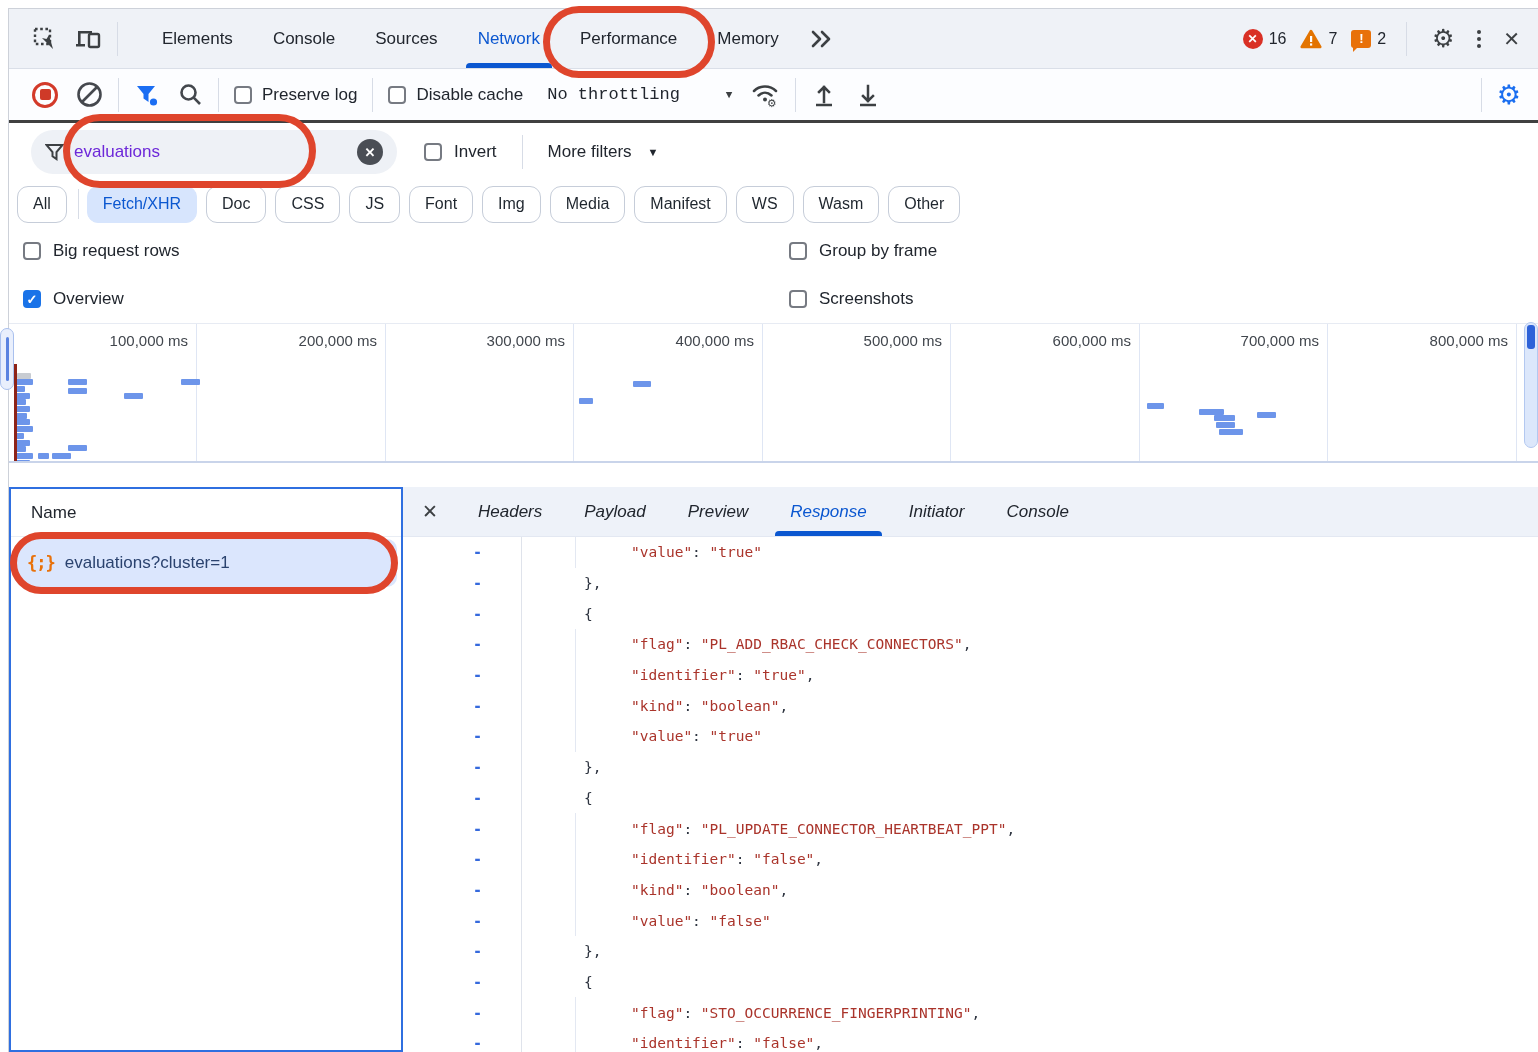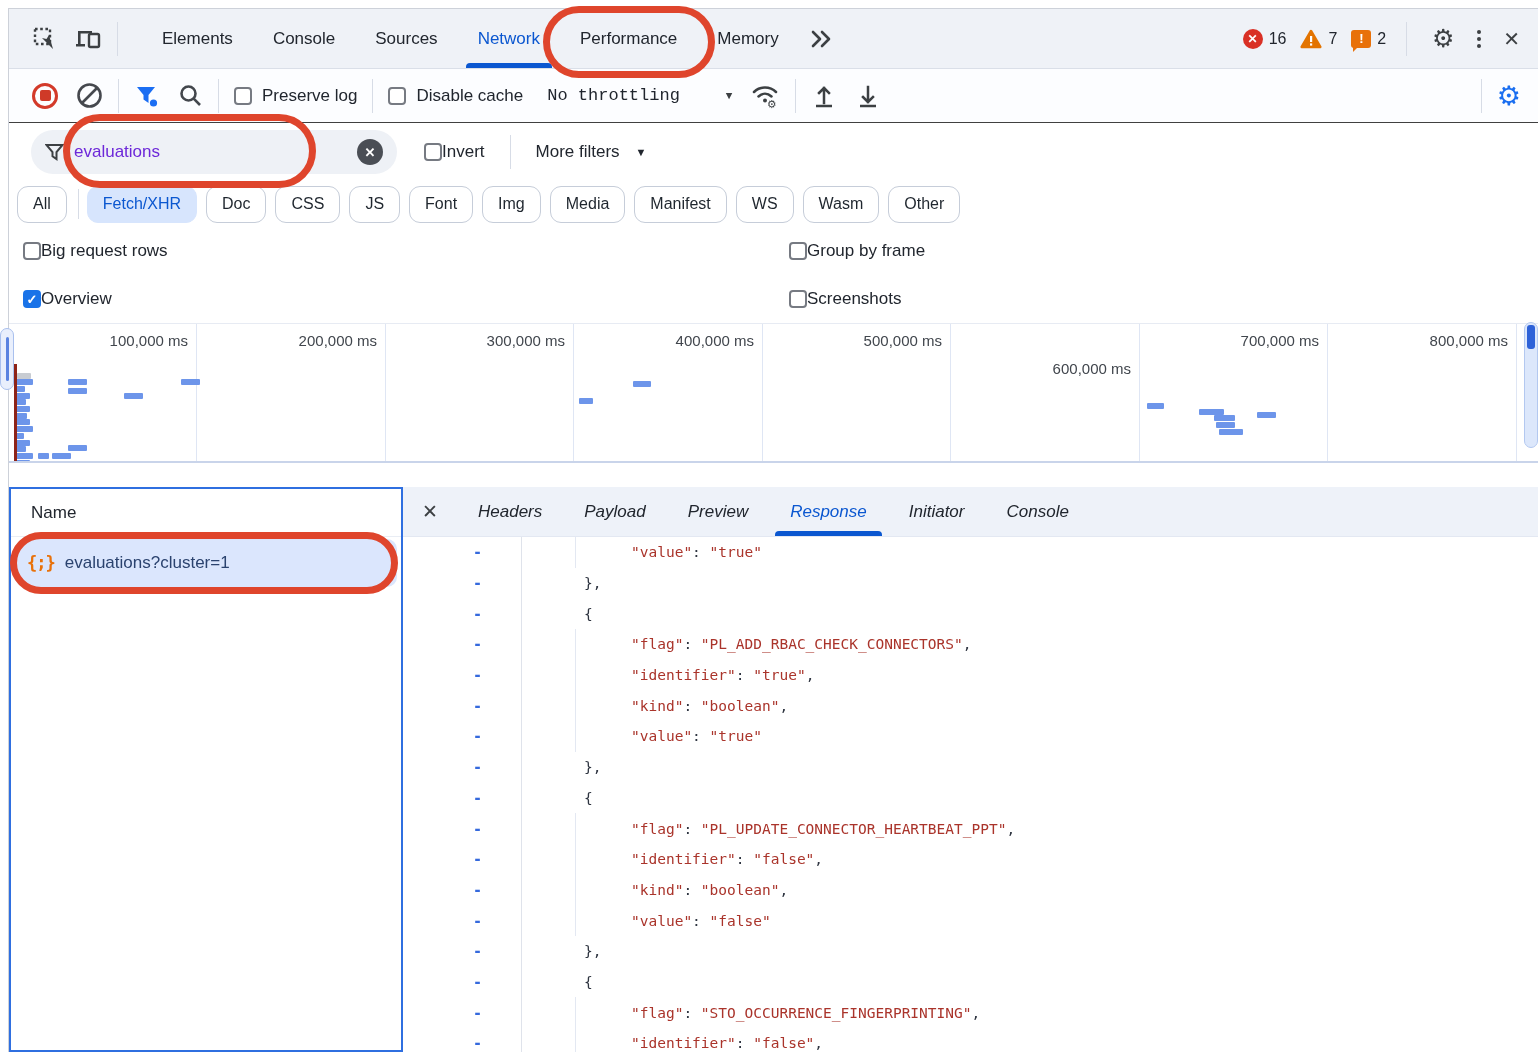--- a/index.html
+++ b/index.html
@@ -28,21 +28,21 @@
   .issues-badge { position:relative; width:20px; height:18px; background:#e8710a; border-radius:3px;
     color:#fff; font-weight:bold; font-size:13px; display:flex; align-items:center; justify-content:center; }
   .issues-badge::after { content:""; position:absolute; left:2px; bottom:-4px;
     border:4px solid transparent; border-top-color:#e8710a; border-left-color:#e8710a; }
   .dots-icon { display:flex; flex-direction:column; gap:3px; padding:4px; }
   .dots-icon i { width:4px; height:4px; border-radius:50%; background:#3c4043; }
   .x-icon { font-size:20px; color:#3c4043; padding:0 4px; }
 
   
   .toolbar { position:absolute; left:0; top:60px; right:0; height:54px; background:#fcfdff;
-    border-bottom:1px solid #404040; display:flex; align-items:center; font-size:17px; }
+    border-bottom:3px solid #404040; display:flex; align-items:center; font-size:17px; }
   .t-item { display:flex; align-items:center; gap:10px; padding:0 9px; }
   .record-icon { width:26px; height:26px; border-radius:50%; border:3.5px solid #d33a2a;
     display:flex; align-items:center; justify-content:center; }
   .record-icon i { width:11px; height:11px; background:#cf3a28; border-radius:2px; }
   .cbox { width:18px; height:18px; border:2px solid #767a82; border-radius:4px; background:#fff; flex:0 0 auto; }
   .cbox.checked { background:#1a73e8; border-color:#1a73e8; color:#fff; display:flex;
     align-items:center; justify-content:center; font-size:13px; font-weight:bold; }
   .caret { font-size:11px; color:#3c4043; }
   .spacer { flex:1; }
 
@@ -59,21 +59,21 @@
   
   .chiprow { position:absolute; left:0; top:172px; right:0; height:46px; background:#fff;
     display:flex; align-items:center; padding-left:8px; }
   .chip { height:37px; display:flex; align-items:center; padding:17px 15px; margin-right:9px;
     border:1.5px solid #c6cdd9; border-radius:11px; font-size:16px; color:#1f262e; background:#fff; }
   .chip.selected { background:#d7e5fd; border-color:#d7e5fd; color:#0b57d0; }
   .chip-div { width:1px; height:30px; background:#d7dce6; margin:0 8px 0 2px; }
 
   
   .optrow { position:absolute; left:0; right:0; height:48px; background:#fff; display:flex; align-items:center; font-size:17px; }
-  .opt { display:flex; align-items:center; position:absolute; }
+  .opt { display:flex; align-items:center; gap:12px; position:absolute; }
 
   
   .overview { position:absolute; left:0; top:314px; right:0; height:140px; background:#fff;
     border-top:1px solid #e7ebf3; border-bottom:2px solid #c9d4ea; overflow:hidden; }
   .gridline { position:absolute; top:0; bottom:0; width:1px; background:#dfe6f4; }
   .ov-label { position:absolute; top:8px; width:140px; text-align:right; font-size:15px; color:#41464d; }
   .ov-bar { position:absolute; height:6px; border-radius:1px; background:#6d95ea; }
   .ov-bar.grey { background:#c8ccd2; }
   .ov-redline { position:absolute; width:3px; background:#8e2418; }
   .ov-blueline { position:absolute; height:3px; background:#3d68d8; }
@@ -266,21 +266,21 @@
     </div>
 
     <div class="filterrow">
       <div class="filter-pill">
         <svg width="19" height="18" viewBox="0 0 19 18">
           <path d="M1.5 2 H17.5 L11.5 9 V16 L7.5 13.2 V9 Z" fill="none" stroke="#3c4043" stroke-width="2"></path>
         </svg>
         <span class="ftext">evaluations</span>
         <span class="clear-btn">✕</span>
       </div>
-      <div class="t-item" style="margin-left:18px; gap:0;">
+      <div class="t-item" style="margin-left:18px; gap:12px;">
         <span class="cbox"></span>
         <span>Invert</span>
       </div>
       <div class="vdiv" style="margin:0 16px;"></div>
       <div class="t-item" style="gap:16px;">
         <span>More filters</span>
         <span class="caret" style="color:#21262e;">▼</span>
       </div>
     </div>
 
@@ -326,21 +326,21 @@
         <div class="ov-label" style="left: 39px;">100,000 ms</div>
         <div class="gridline" style="left: 376px;"></div>
         <div class="ov-label" style="left: 228px;">200,000 ms</div>
         <div class="gridline" style="left: 564px;"></div>
         <div class="ov-label" style="left: 416px;">300,000 ms</div>
         <div class="gridline" style="left: 753px;"></div>
         <div class="ov-label" style="left: 605px;">400,000 ms</div>
         <div class="gridline" style="left: 941px;"></div>
         <div class="ov-label" style="left: 793px;">500,000 ms</div>
         <div class="gridline" style="left: 1130px;"></div>
-        <div class="ov-label" style="left: 982px; margin-top: 28px;">600,000 ms</div>
+        <div class="ov-label" style="left: 982px;">600,000 ms</div>
         <div class="gridline" style="left: 1318px;"></div>
         <div class="ov-label" style="left: 1170px;">700,000 ms</div>
         <div class="gridline" style="left: 1507px;"></div>
         <div class="ov-label" style="left: 1359px;">800,000 ms</div>
         <div class="ov-bar grey" style="left: 8px; top: 49px; width: 14px;"></div>
         <div class="ov-bar" style="left: 5px; top: 55px; width: 19px;"></div>
         <div class="ov-bar" style="left: 5px; top: 62px; width: 11px;"></div>
         <div class="ov-bar" style="left: 5px; top: 69px; width: 16px;"></div>
         <div class="ov-bar" style="left: 5px; top: 75px; width: 12px;"></div>
         <div class="ov-bar" style="left: 5px; top: 82px; width: 16px;"></div>

